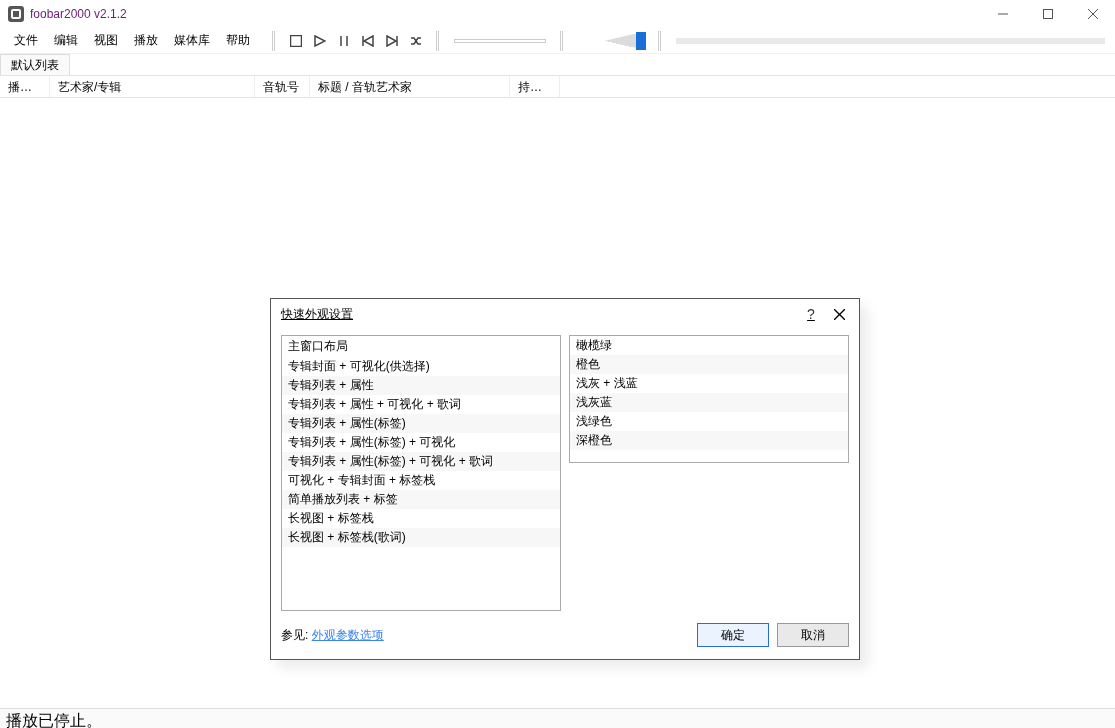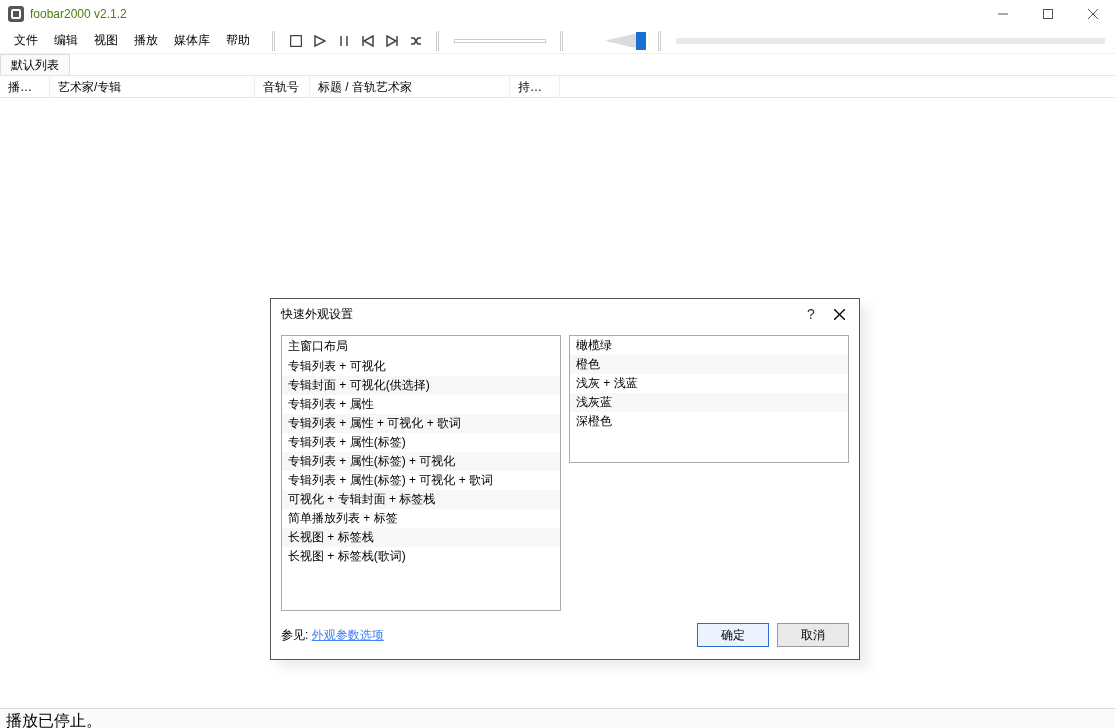--- a/index.html
+++ b/index.html
@@ -2,21 +2,21 @@
 <html><head>
 <meta charset="utf-8">
 <style>
   * { box-sizing: border-box; margin: 0; padding: 0; }
   html, body { width: 1115px; height: 728px; overflow: hidden; font-family: "Microsoft YaHei", "Segoe UI", sans-serif; font-size: 12px; background: #fff; color: #000; }
 
   
   .titlebar { height: 28px; background: #fff; display: flex; align-items: center; border-bottom: 0; }
   .titlebar .app-icon { width: 16px; height: 16px; margin: 0 6px 0 8px; background: #555; border-radius: 3px; position: relative; }
   .titlebar .app-icon::after { content:""; position:absolute; inset:3px; border:2px solid #fff; border-radius:2px; }
-  .titlebar .title-text { color: #4d7c0f; font-size: 12px; }
+  .titlebar .title-text { color: #701a75; font-size: 12px; }
   .titlebar .spacer { flex: 1; }
   .titlebar .win-btn { width: 45px; height: 28px; display:flex; align-items:center; justify-content:center; color:#555; }
   .titlebar .win-btn svg { width: 10px; height: 10px; stroke:#555; }
 
   
   .menubar-row { height: 26px; display:flex; align-items:center; border-bottom: 1px solid #f0f0f0; gap: 6px; }
   .menubar { display:flex; padding: 0 6px; }
   .menubar .menu-item { padding: 3px 8px; cursor: default; }
   .toolbar-sep { width: 4px; height: 20px; margin: 0 2px; background: repeating-linear-gradient(90deg,#ccc 0 1px,transparent 1px 2px); }
   .toolbar { display:flex; align-items:center; }
@@ -37,21 +37,21 @@
   .col-headers .col { padding: 3px 8px; border-right:1px solid #eee; white-space:nowrap; overflow:hidden; text-overflow:ellipsis; }
 
   
   .main-area { position:relative; height: calc(100% - 28px - 26px - 22px - 22px - 20px); background:#fff; }
 
   
   .statusbar { position:absolute; left:0; right:0; bottom:0; height:20px; border-top:1px solid #ddd; padding:2px 6px; background:#fafafa; font-size:16px; }
 
   
   .dialog { position:absolute; left:270px; top:200px; width:590px; border:1px solid #555; background:#fff; box-shadow: 8px 8px 12px rgba(0,0,0,0.08); }
-  .dlg-title { height: 30px; display:flex; align-items:center; padding: 0 6px 0 10px; background:#fff; }
+  .dlg-title { height: 30px; display:flex; align-items:center; padding: 0 6px 0 10px; background:#fff;text-decoration:underline; }
   .dlg-title .txt { flex:1; }
   .dlg-title .dlg-btn { width:28px; display:flex; align-items:center; justify-content:center; color:#333; font-size:14px; }
   .dlg-body { padding: 6px 10px; display:grid; grid-template-columns: 1fr 1fr; grid-template-rows: auto auto; gap: 8px; }
   .group { border:1px solid #aaa; background:#fff; display:flex; flex-direction:column; }
   .group .hdr { padding: 2px 6px; font-size:12px; }
   .group .list { flex:1; overflow:auto; }
   .group .list::-webkit-scrollbar { width: 16px; }
   .group .list::-webkit-scrollbar-track { background:#f0f0f0; }
   .group .list::-webkit-scrollbar-thumb { background:#c8c8c8; border:1px solid #b0b0b0; }
   .list-row { padding: 1px 6px; cursor:default; }
@@ -172,40 +172,40 @@
             <line x1="0" y1="0" x2="10" y2="10"></line>
             <line x1="10" y1="0" x2="0" y2="10"></line>
           </svg>
         </div>
     </div>
     <div class="dlg-body">
 
       <div class="group g-layout">
         <div class="hdr">主窗口布局</div>
         <div class="list">
-          <div class="list-row">专辑列表 + 可视化</div>
           <div class="list-row">专辑封面 + 可视化(供选择)</div>
           <div class="list-row">专辑列表 + 属性</div>
           <div class="list-row">专辑列表 + 属性 + 可视化 + 歌词</div>
           <div class="list-row">专辑列表 + 属性(标签)</div>
           <div class="list-row">专辑列表 + 属性(标签) + 可视化</div>
           <div class="list-row">专辑列表 + 属性(标签) + 可视化 + 歌词</div>
           <div class="list-row">可视化 + 专辑封面 + 标签栈</div>
           <div class="list-row">简单播放列表 + 标签</div>
           <div class="list-row">长视图 + 标签栈</div>
           <div class="list-row">长视图 + 标签栈(歌词)</div>
         </div>
       </div>
 
       <div class="group g-colors">
         <div class="list" style="overflow-y:scroll">
           <div class="list-row">橄榄绿</div>
           <div class="list-row">橙色</div>
           <div class="list-row">浅灰 + 浅蓝</div>
           <div class="list-row">浅灰蓝</div>
+          <div class="list-row">浅绿色</div>
           <div class="list-row">深橙色</div>
         </div>
       </div>
 
 
     </div>
     <div class="dlg-footer">
       <span class="see">
         <span>参见:</span>
         <a href="#">外观参数选项</a>

